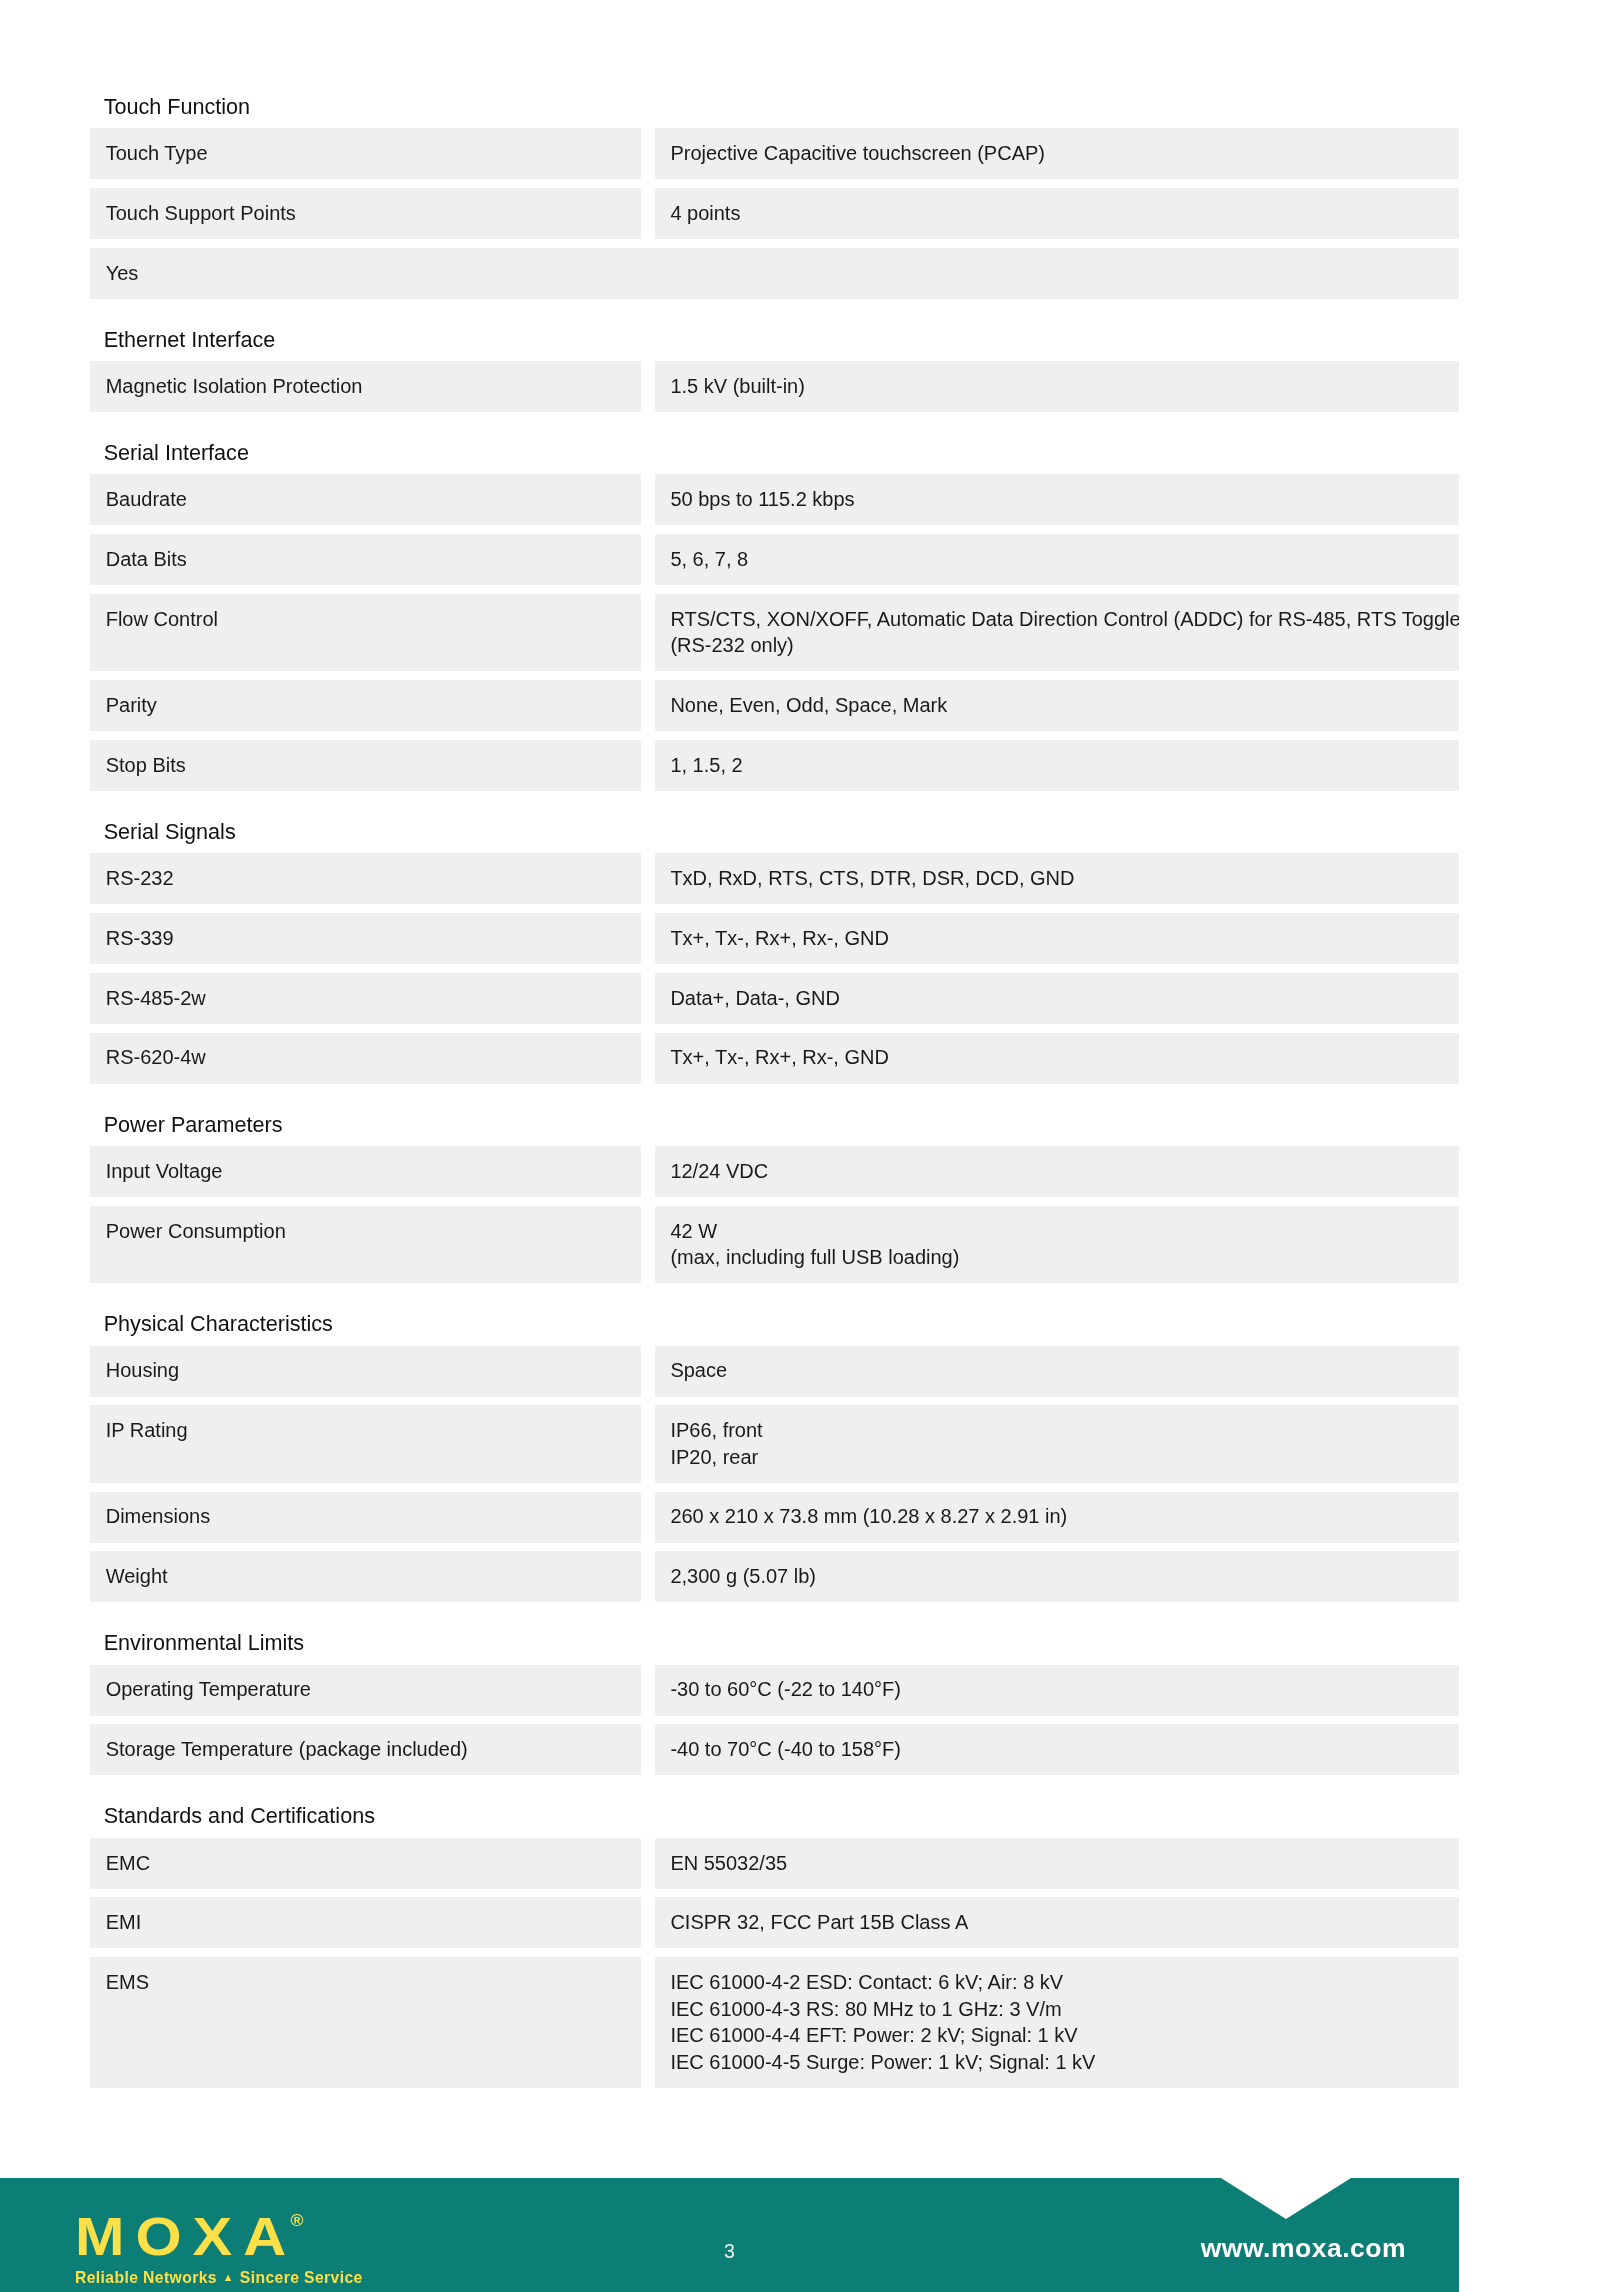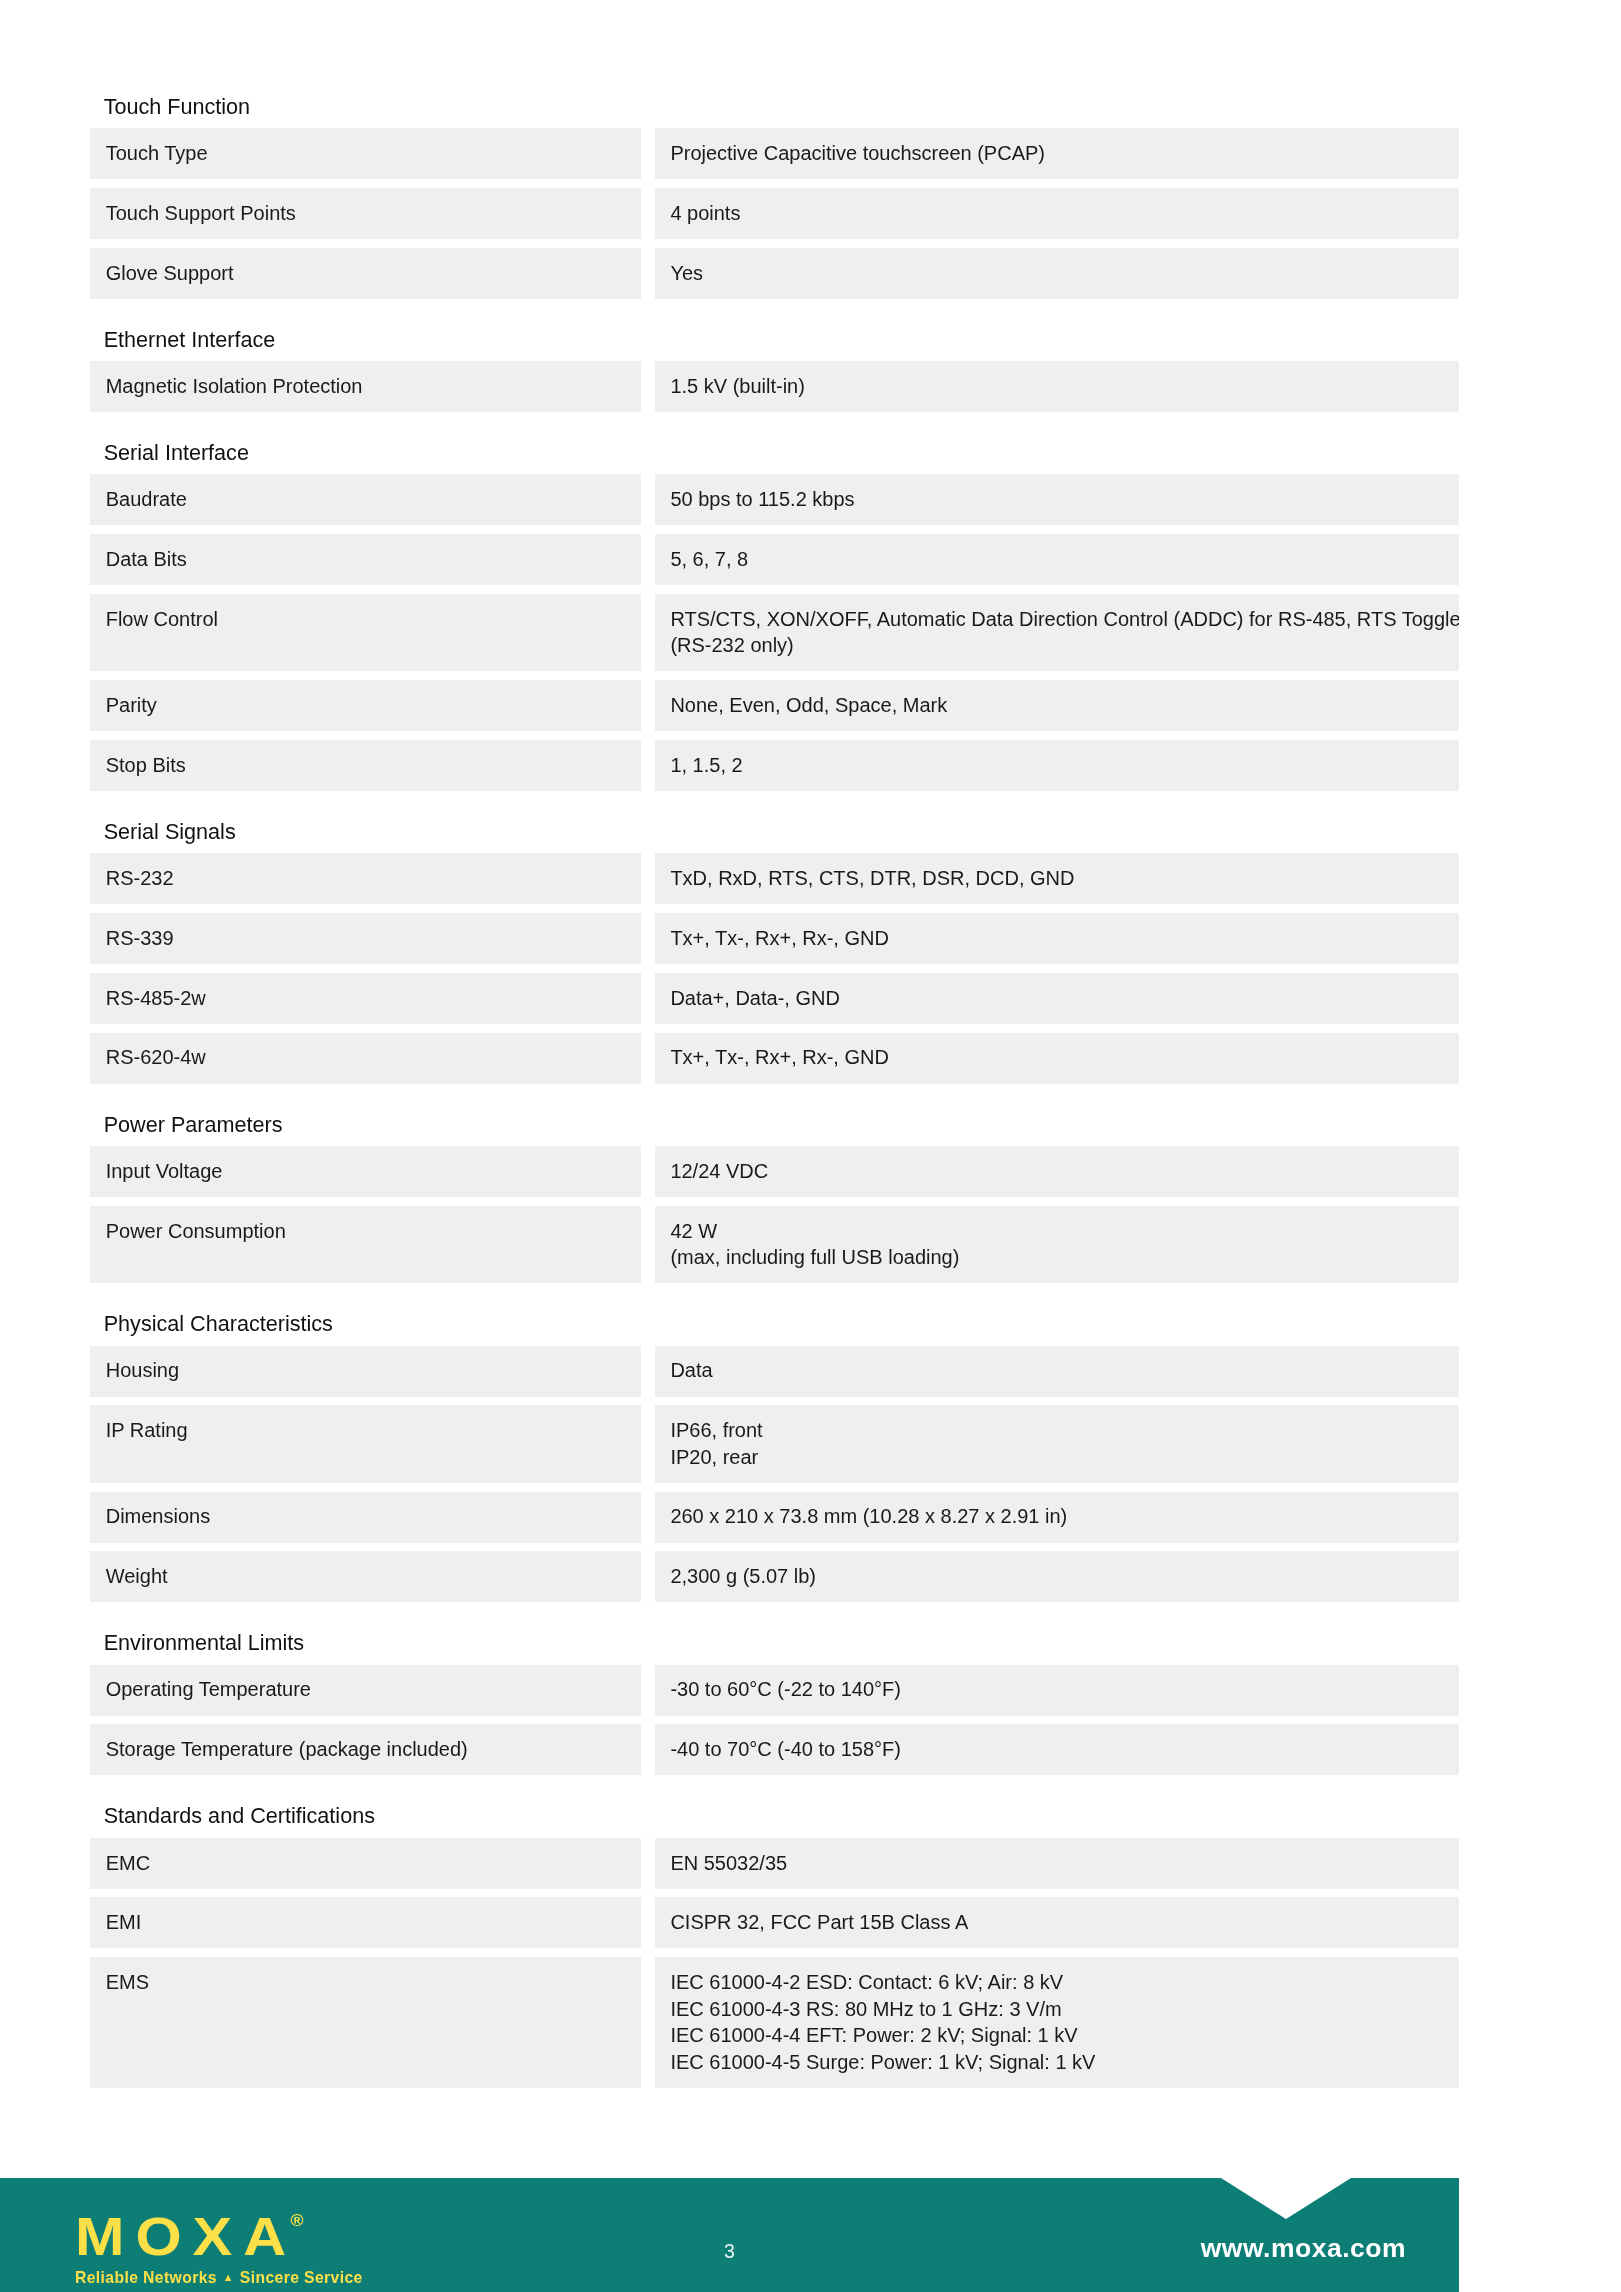--- a/index.html
+++ b/index.html
@@ -129,21 +129,20 @@
       <h2 class="section-title">Touch Function</h2>
       <div class="row">
         <div class="cell label">Touch Type</div>
         <div class="cell value">Projective Capacitive touchscreen (PCAP)</div>
       </div>
       <div class="row">
         <div class="cell label">Touch Support Points</div>
         <div class="cell value">4 points</div>
       </div>
       <div class="row">
-        <div class="cell label">Glove Support</div>
         <div class="cell value">Yes</div>
       </div>
     </div>
 
     <div class="section">
       <h2 class="section-title">Ethernet Interface</h2>
       <div class="row">
         <div class="cell label">Magnetic Isolation Protection</div>
         <div class="cell value">1.5 kV (built-in)</div>
       </div>
@@ -204,21 +203,21 @@
         <div class="cell label">Power Consumption</div>
         <div class="cell value">42 W
 (max, including full USB loading)</div>
       </div>
     </div>
 
     <div class="section">
       <h2 class="section-title">Physical Characteristics</h2>
       <div class="row">
         <div class="cell label">Housing</div>
-        <div class="cell value">Data</div>
+        <div class="cell value">Space</div>
       </div>
       <div class="row">
         <div class="cell label">IP Rating</div>
         <div class="cell value">IP66, front
 IP20, rear</div>
       </div>
       <div class="row">
         <div class="cell label">Dimensions</div>
         <div class="cell value">260 x 210 x 73.8 mm (10.28 x 8.27 x 2.91 in)</div>
       </div>

